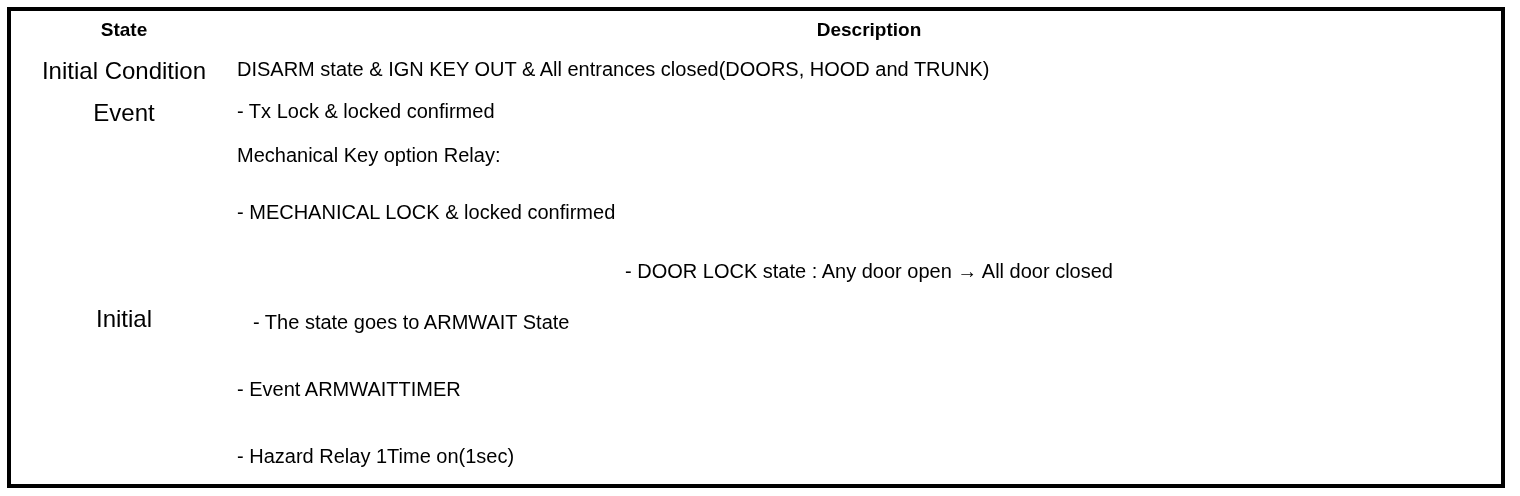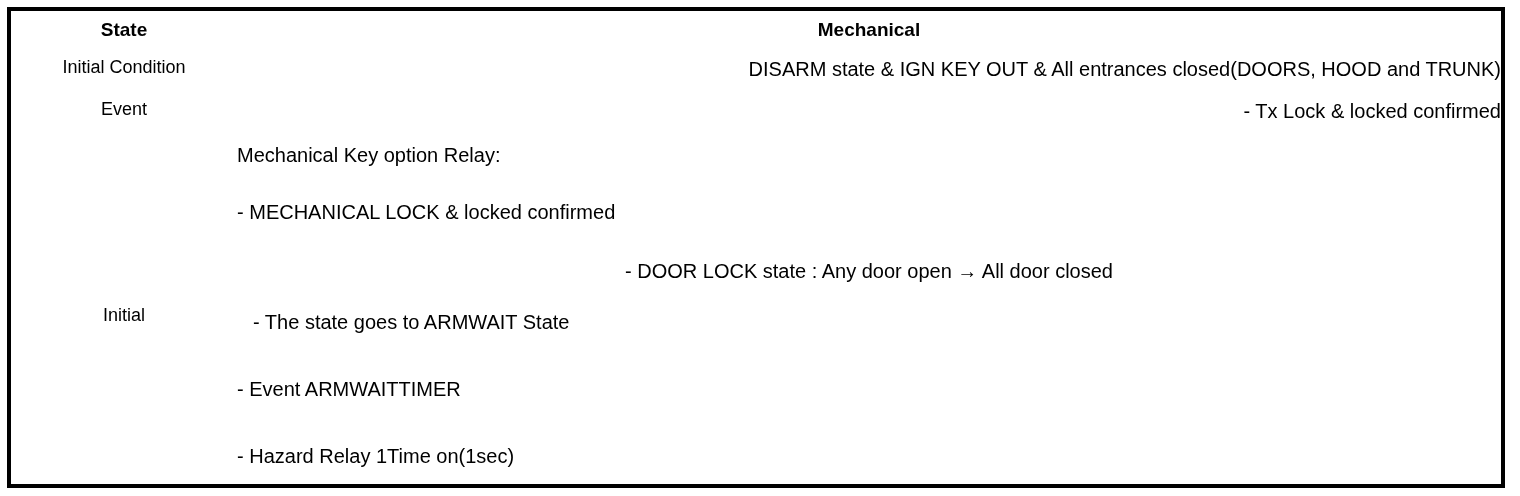--- a/index.html
+++ b/index.html
@@ -46,40 +46,40 @@
   }
 
   .tbl td, .tbl th {
     border: 0;
     padding: 0;
     vertical-align: top;
     background: #ffffff;
   }
 
   
-  .rule-b { border-bottom: 2px solid #000000; text-align: right; }
+  .rule-b { border-bottom: 2px solid #000000; }
   .rule-r { border-right: 2px solid #000000; }
   .rule-b-heavy { border-bottom: 4px solid #000000; }
 
   .col-state { width: 226px; }
 
   
   .hdr {
     height: 38px;
     text-align: center;
     font-weight: bold;
     font-size: 19px;
     line-height: 38px;
     white-space: nowrap;
   }
 
   
   .state-cell {
     text-align: center;
-    font-size: 18px;
+    font-size: 24px;
     white-space: nowrap;
   }
   .state-label-top {
     display: block;
     padding-top: 8px;
   }
 
   
   .desc-cell {
     font-size: 20px;
@@ -108,21 +108,21 @@
   <div class="table-frame">
     <table class="tbl">
       <colgroup>
         <col class="col-state">
         <col>
       </colgroup>
       <tbody>
 
         <tr>
           <th class="hdr rule-r rule-b">State</th>
-          <th class="hdr rule-b">Mechanical</th>
+          <th class="hdr rule-b">Description</th>
         </tr>
 
         <tr class="row-initial">
           <td class="state-cell rule-r rule-b">
             <span class="state-label-top">Initial Condition</span>
           </td>
           <td class="desc-cell rule-b">
             <div class="desc-line ln-initial">DISARM state &amp; IGN KEY OUT &amp; All entrances closed(DOORS, HOOD and TRUNK)</div>
           </td>
         </tr>

